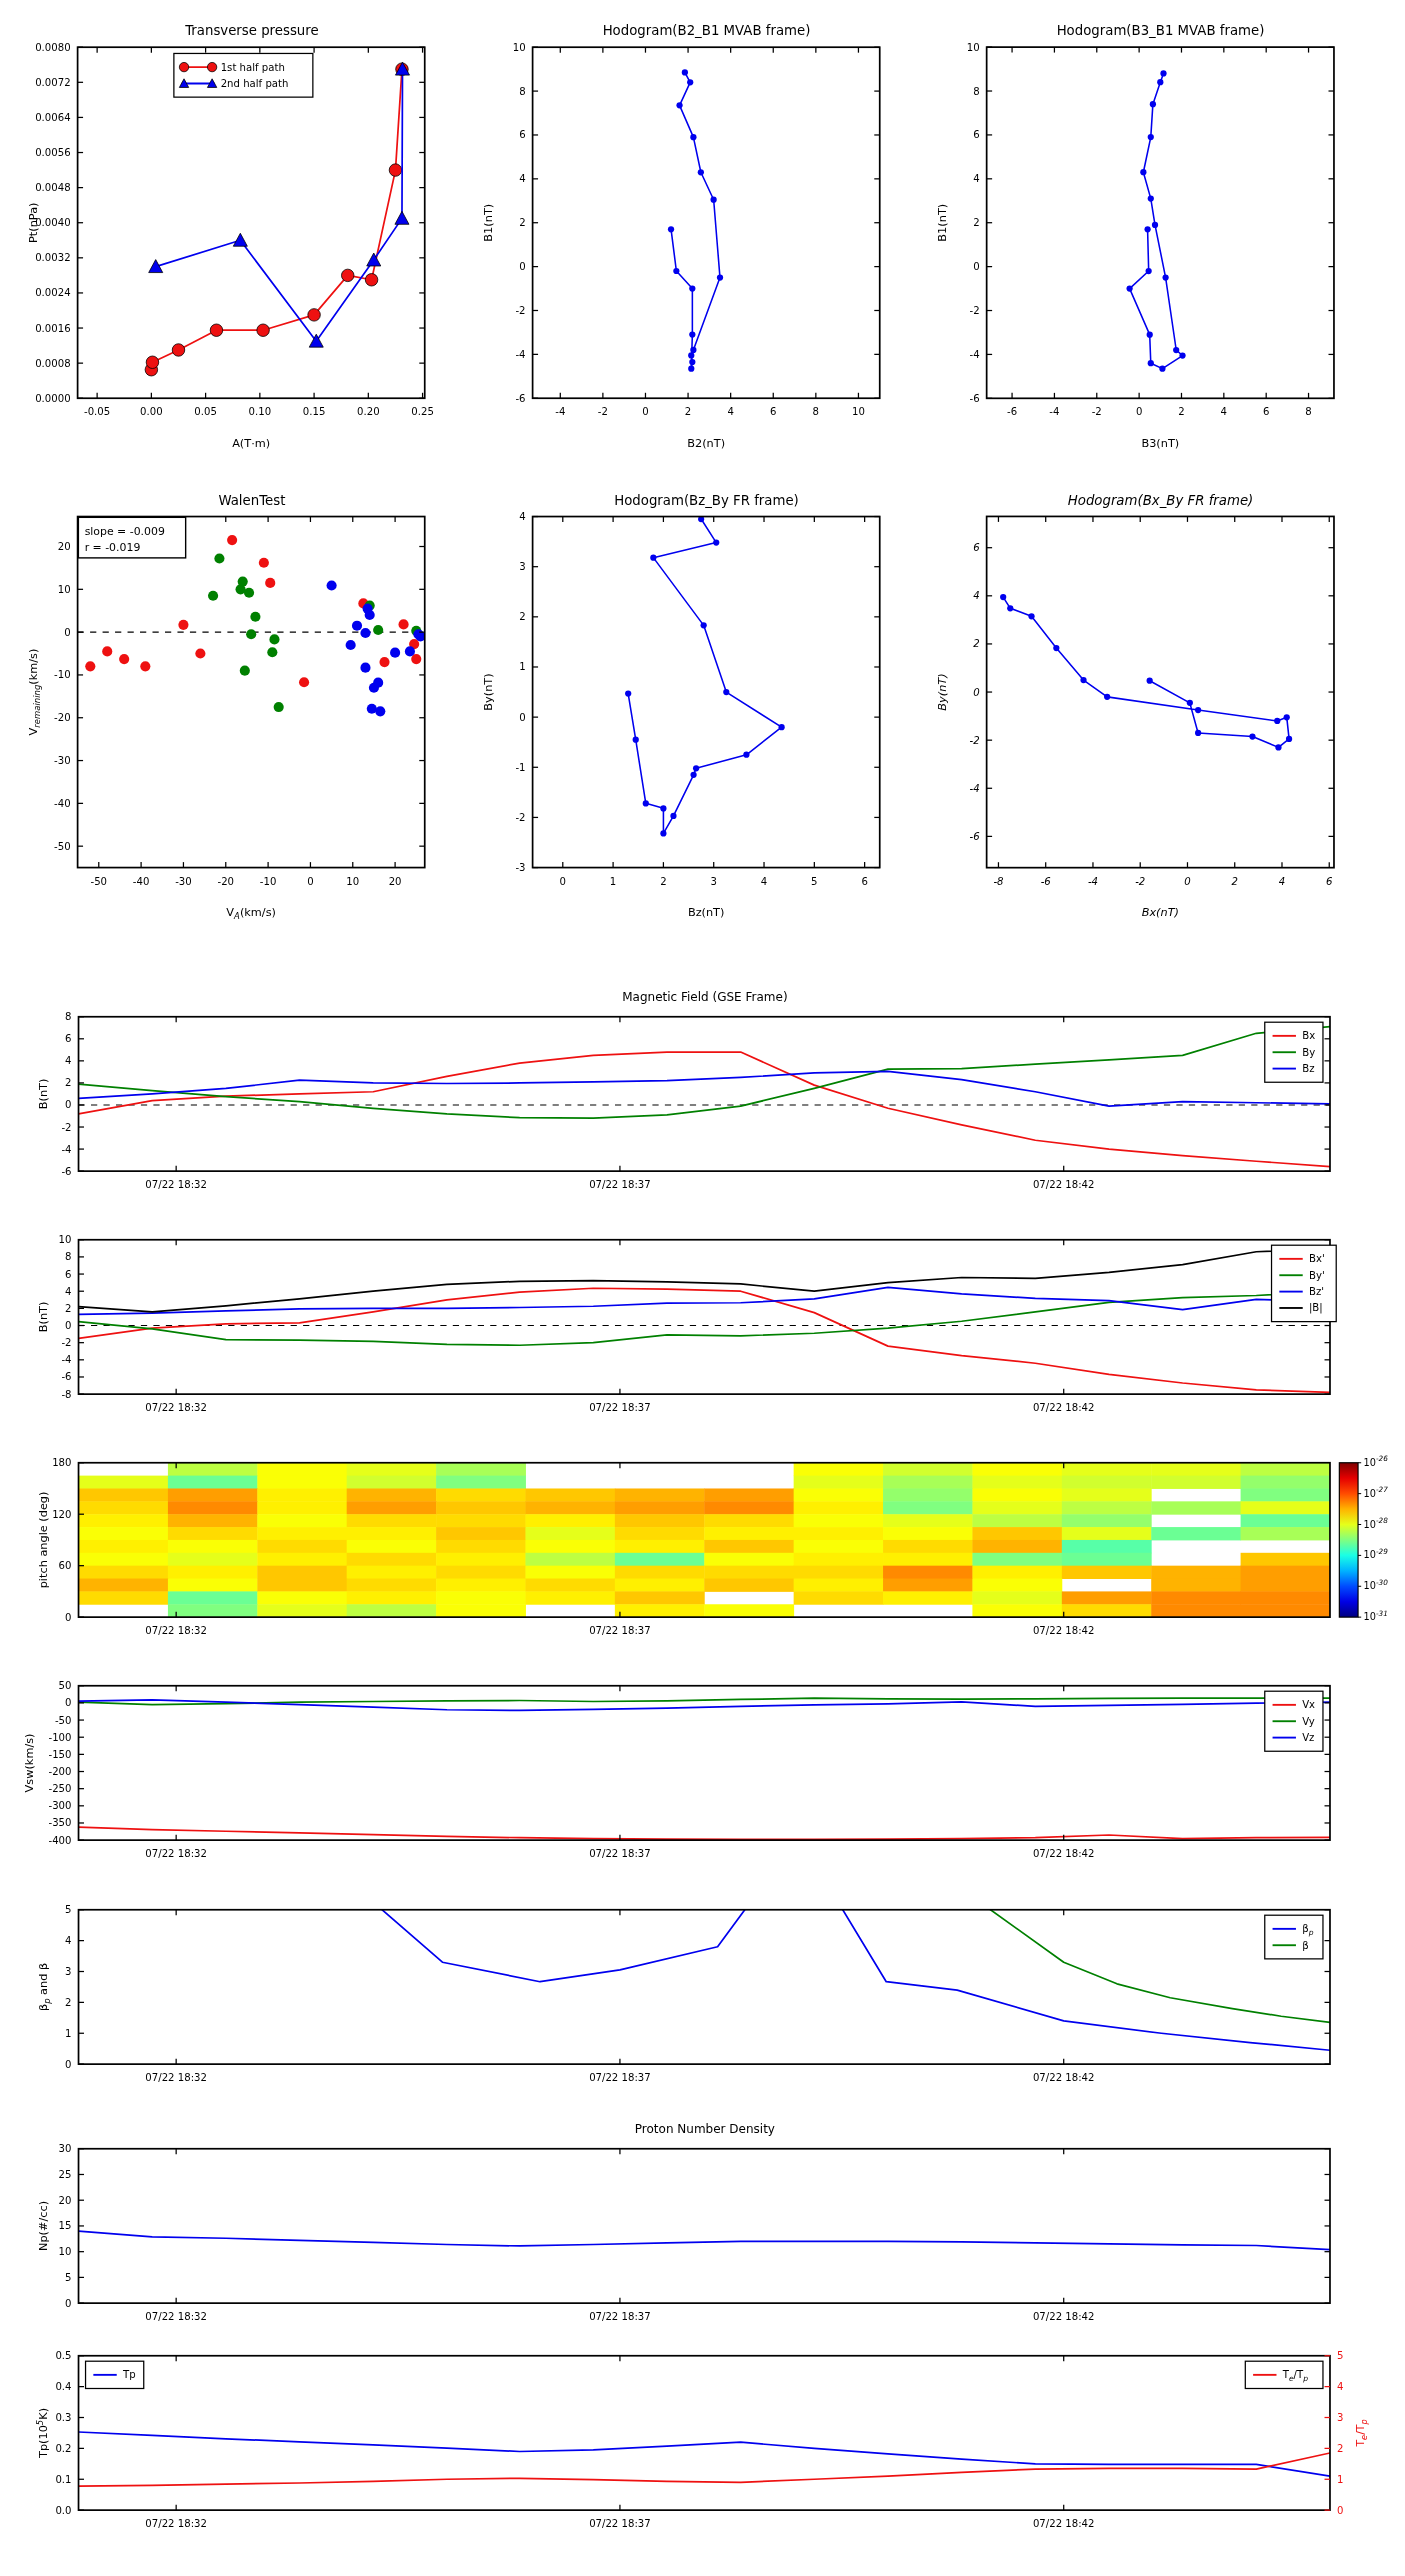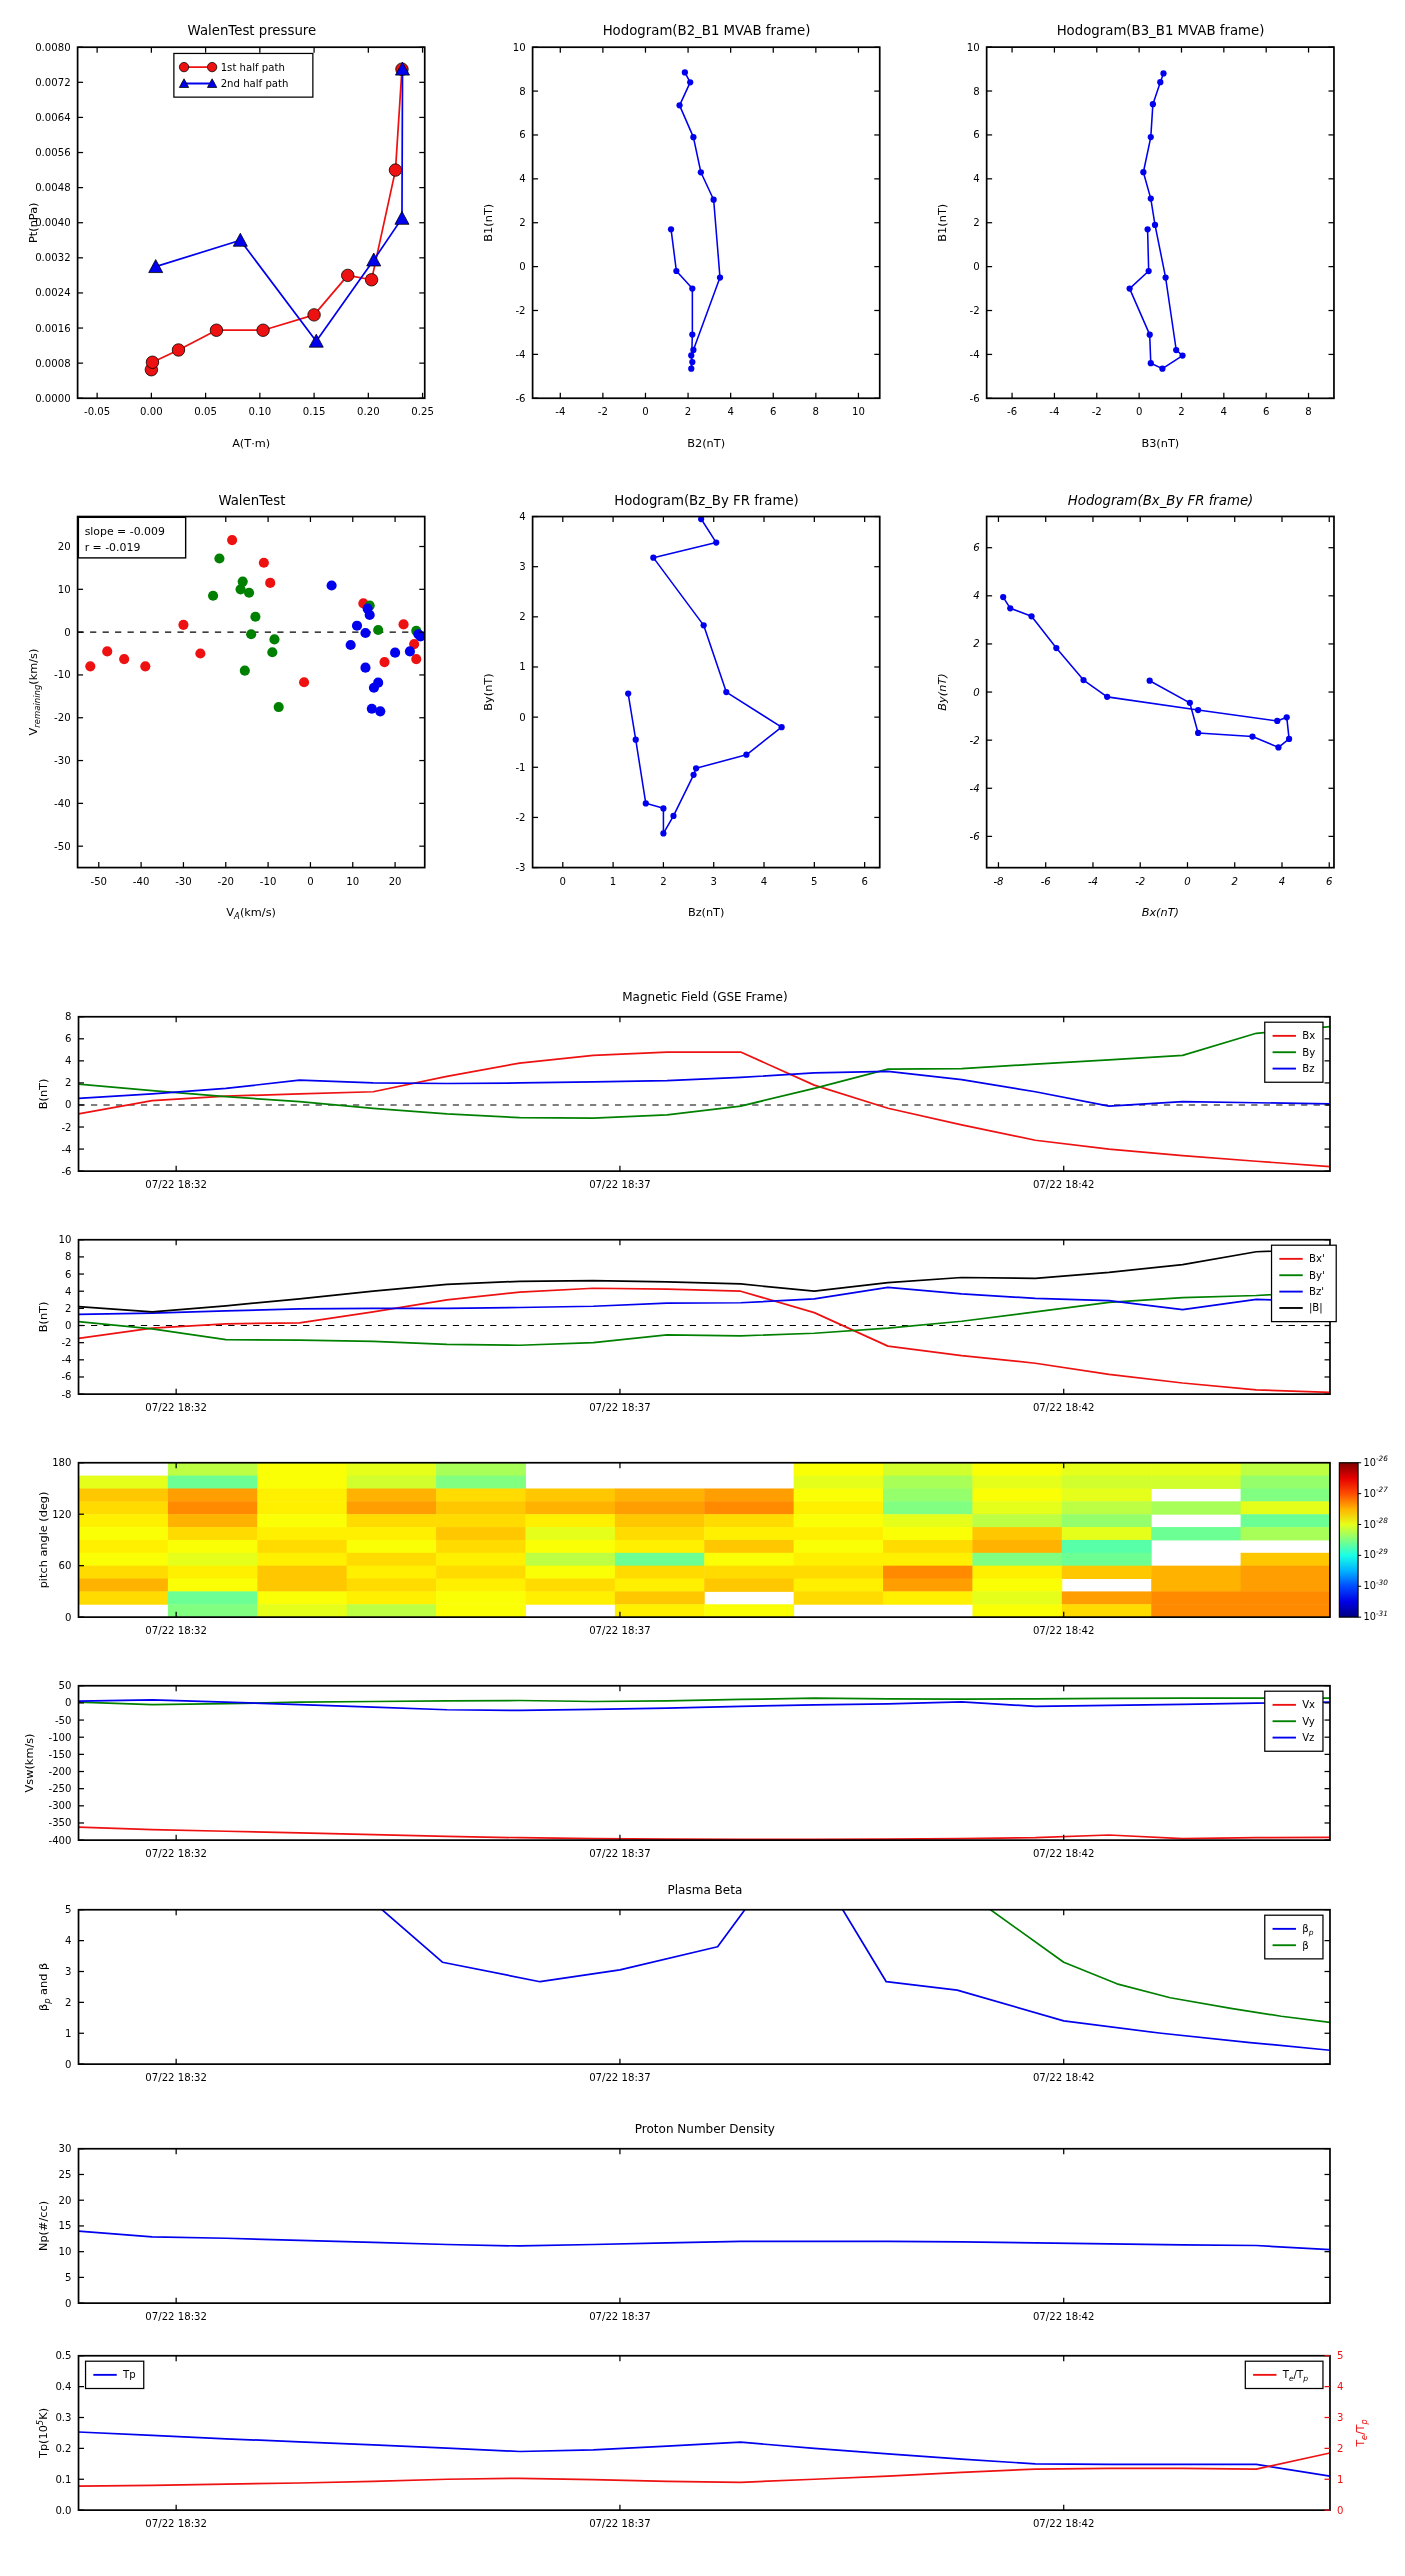--- a/index.html
+++ b/index.html
@@ -8,21 +8,21 @@
   .chart-title{position:absolute;text-align:center;color:#000;font-family:"DejaVu Sans",sans-serif;white-space:nowrap;}
   .chart-title sub,.chart-title sup{font-size:72%;font-style:italic;}
   .t16{font-size:13.3px;}
   .t17{font-size:12px;}
   svg{position:absolute;left:0;top:0;overflow:visible;}
 </style>
 </head>
 <body>
 
 <div class="panel" style="left:23.4px;top:11.7px;width:454px;height:455px;">
-  <div class="chart-title t16" style="left:55px;top:11px;width:347px;">WalenTest pressure</div>
+  <div class="chart-title t16" style="left:55px;top:11px;width:347px;">Transverse pressure</div>
   <svg width="454" height="455" viewBox="0 0 582 583">
       <defs>
         <clipPath id="clip0">
           <rect x="70" y="45" width="445" height="450"></rect>
         </clipPath>
       </defs>
       <rect x="70" y="45" width="445" height="450" fill="#fff"></rect>
       <g clip-path="url(#clip0)">
         <path d="M164.6,458.4L166.0,448.9L199.3,433.1L248.0,407.8L307.8,407.8L373.2,388.1L416.3,337.5L446.9,343.1L477.5,202.5L485.8,73.1" fill="none" stroke="#ee1111" stroke-width="2.2" stroke-linejoin="round" stroke-linecap="round"></path>
         <circle cx="164.5625" cy="458.43750000000006" r="8" fill="#ee1111" stroke="#000000" stroke-width="1"></circle>
@@ -956,21 +956,20 @@
       <rect x="1591.36" y="49" width="74.64" height="77" fill="#fff" stroke="#000" stroke-width="1.6"></rect>
       <line x1="1601.36" y1="66.5" x2="1631.36" y2="66.5" stroke="#ee1111" stroke-width="2.4"></line>
       <text x="1639.36" y="70.92" font-family="&quot;DejaVu Sans&quot;,sans-serif" font-size="13" fill="#000" text-anchor="start"><tspan dy="0">Vx</tspan></text>
       <line x1="1601.36" y1="87.5" x2="1631.36" y2="87.5" stroke="#008000" stroke-width="2.4"></line>
       <text x="1639.36" y="91.92" font-family="&quot;DejaVu Sans&quot;,sans-serif" font-size="13" fill="#000" text-anchor="start"><tspan dy="0">Vy</tspan></text>
       <line x1="1601.36" y1="108.5" x2="1631.36" y2="108.5" stroke="#0000ee" stroke-width="2.4"></line>
       <text x="1639.36" y="112.92" font-family="&quot;DejaVu Sans&quot;,sans-serif" font-size="13" fill="#000" text-anchor="start"><tspan dy="0">Vz</tspan></text>
     </svg>
 </div>
 <div class="panel" style="left:23.4px;top:1877px;width:1382px;height:223px;">
-  <div class="chart-title t17" style="left:55px;top:6.2px;width:1253px;">Plasma Beta</div>
   <svg width="1382" height="223" viewBox="0 0 1770 286">
       <defs>
         <clipPath id="clip10">
           <rect x="70" y="42" width="1605" height="198"></rect>
         </clipPath>
       </defs>
       <rect x="70" y="42" width="1605" height="198" fill="#fff"></rect>
       <g clip-path="url(#clip10)">
         <path d="M457.0,40.0L536.7,109.3L661.9,134.3L764.4,119.2L889.6,89.5L926.0,40.0M1048.9,40.0L1105.9,134.3L1196.9,145.0L1333.5,184.6L1458.7,200.4L1572.6,212.3L1675.0,222.2" fill="none" stroke="#0000ee" stroke-width="2.2" stroke-linejoin="round" stroke-linecap="round"></path>
       </g>

